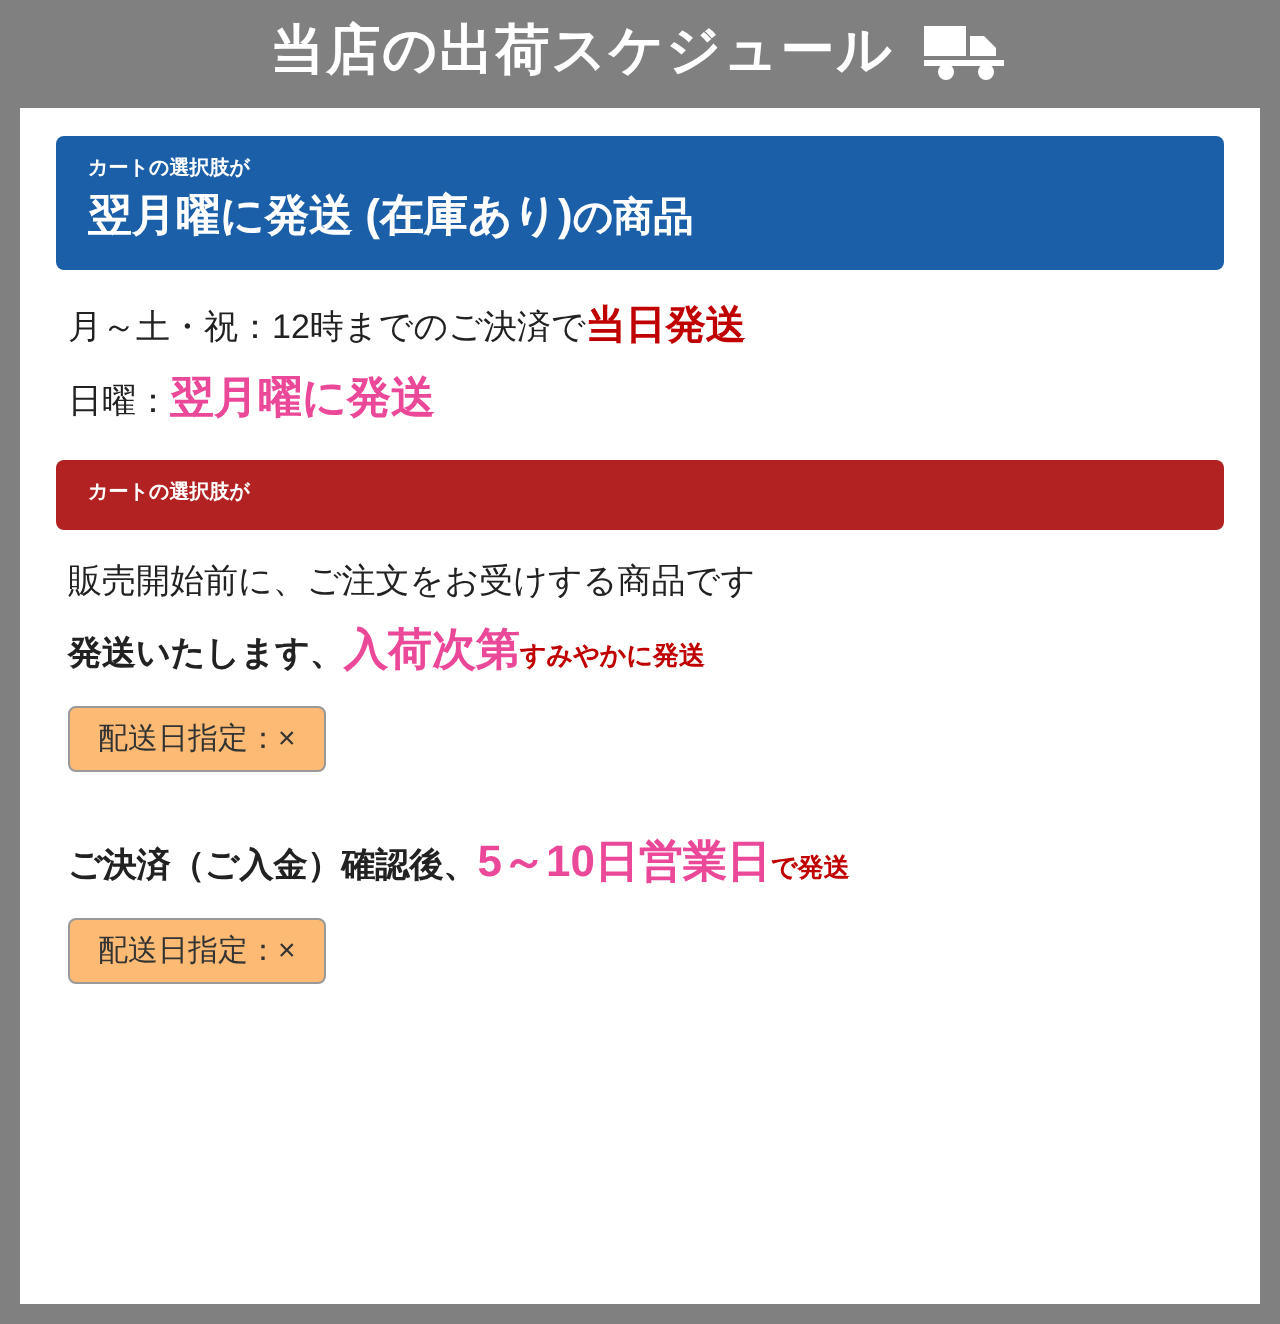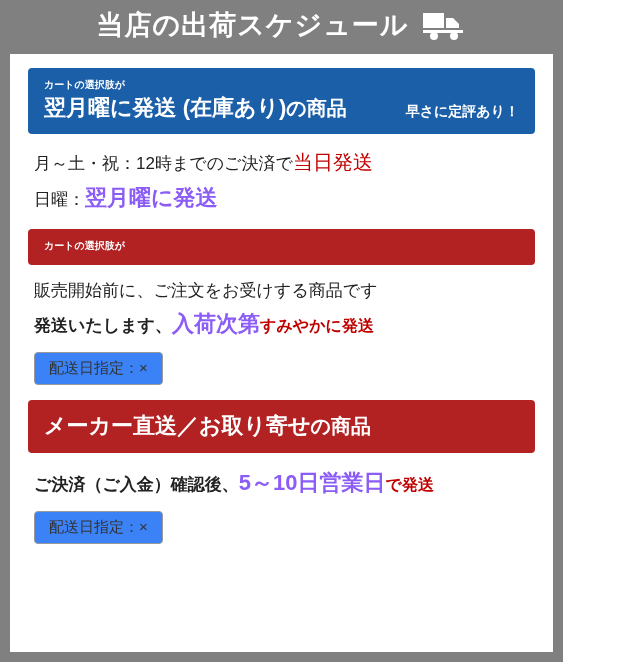--- a/index.html
+++ b/index.html
@@ -7,21 +7,21 @@
     padding: 0;
   }
   body {
     width: 640px;
     height: 662px;
     background: #ffffff;
     font-family: "Liberation Sans", sans-serif;
     overflow: hidden;
   }
   .page {
-    width: 563px;
+    width: 640px;
     height: 662px;
     box-sizing: border-box;
     background: #ffffff;
     border: 10px solid #808080;
     position: relative;
   }
   
   .header {
     height: 50px;
     background: #808080;
@@ -93,44 +93,44 @@
   .line {
     font-size: 17px;
     color: #222222;
     line-height: 1.5;
     margin-bottom: 4px;
     white-space: nowrap;
   }
   .line:last-child { margin-bottom: 0; }
   .line .em {
     color: #c00000;
-    font-weight: normal;
+    font-weight: bold;
     font-size: 20px;
     text-align: center;
   }
   .line .em-lg {
-    color: #8b5cf6;
+    color: #ec4899;
     font-weight: bold;
     font-size: 22px;
   }
   .line .small-after {
     color: #c00000;
     font-weight: bold;
-    font-size: 16px;
+    font-size: 13px;
   }
   .line.bold { font-weight: bold; }
   .tag {
     display: inline-block;
     border: 1px solid #999999;
     border-radius: 4px;
     padding: 6px 14px;
     font-size: 15px;
     color: #333333;
     margin-top: 8px;
-    background: #3b82f6;
+    background: #fdba74;
   }
 </style>
 </head>
 <body>
 
 <div class="page">
 
   <div class="header">
     <div class="header-title">当店の出荷スケジュール</div>
     <span class="truck-icon">
@@ -143,43 +143,39 @@
       </svg>
     </span>
   </div>
 
   <div class="content">
 
     <div class="section">
       <div class="band blue">
         <span class="band-small">カートの選択肢が</span>
         <span class="band-big"><span>翌月曜に発送 (在庫あり)</span><span class="suffix">の商品</span></span>
-        <span class="band-note">早さに定評あり！</span>
       </div>
       <div class="lines">
         <div class="line"><span>月～土・祝：12時までのご決済で</span><span class="em">当日発送</span></div>
         <div class="line"><span>日曜：</span><span class="em-lg">翌月曜に発送</span></div>
       </div>
     </div>
 
     <div class="section">
       <div class="band red">
         <span class="band-small">カートの選択肢が</span>
       </div>
       <div class="lines">
         <div class="line"><span>販売開始前に、ご注文をお受けする商品です</span></div>
         <div class="line bold"><span>発送いたします、</span><span class="em-lg">入荷次第</span><span class="small-after">すみやかに発送</span></div>
         <div class="tag">配送日指定：×</div>
       </div>
     </div>
 
     <div class="section">
-      <div class="band red single">
-        <span class="band-big"><span>メーカー直送／お取り寄せ</span><span class="suffix">の商品</span></span>
-      </div>
       <div class="lines">
         <div class="line bold"><span>ご決済（ご入金）確認後、</span><span class="em-lg">5～10日営業日</span><span class="small-after">で発送</span></div>
         <div class="tag">配送日指定：×</div>
       </div>
     </div>
 
   </div>
 </div>
 
 </body></html>

